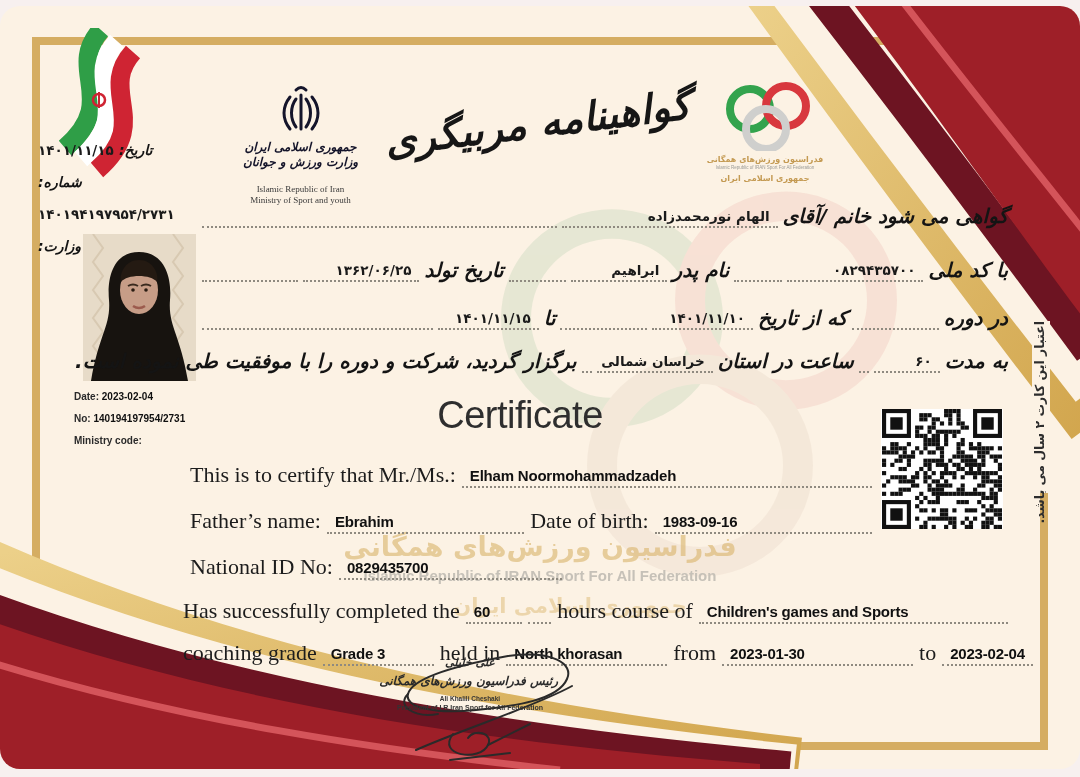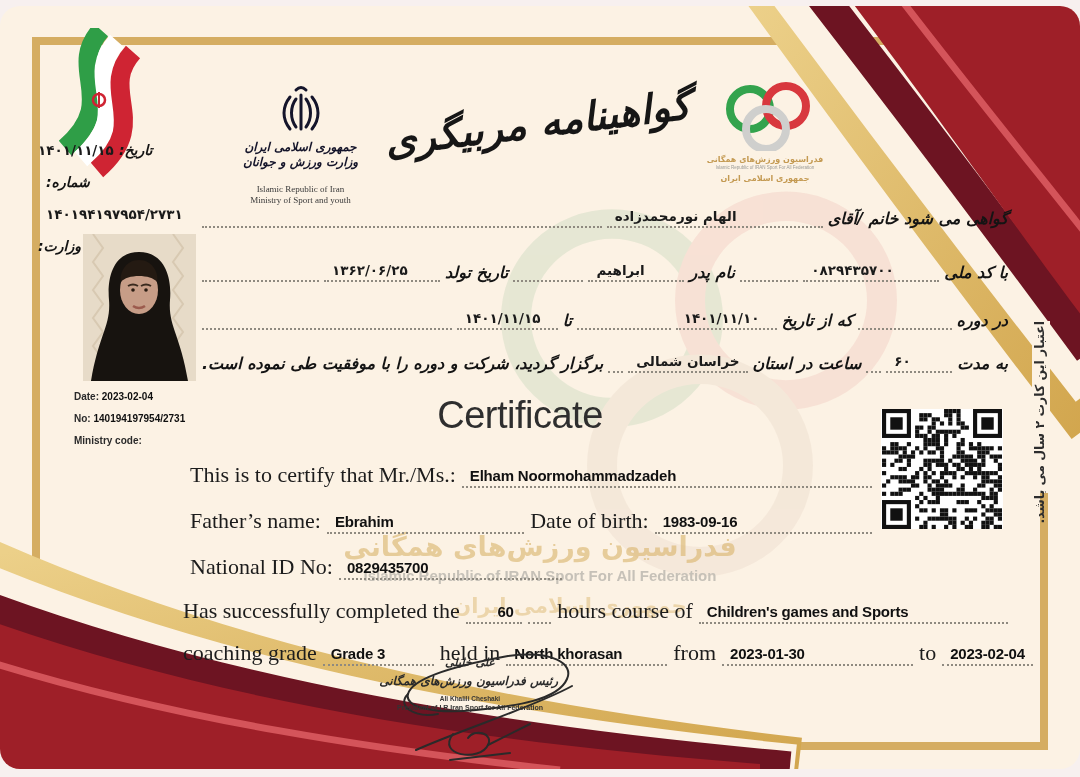--- a/index.html
+++ b/index.html
@@ -6,24 +6,24 @@
   .page{position:relative;width:1080px;height:777px;background:#f7f0ef;overflow:hidden;
         font-family:"DejaVu Sans",sans-serif;}
   .cert{position:absolute;left:0;right:0;top:6px;bottom:8px;background:#fcf2e4;
         border-radius:20px;overflow:hidden;}
   .frame{position:absolute;left:32px;top:31px;width:1016px;height:713px;
          border:8px solid #d5ad62;box-sizing:border-box;}
   .deco{position:absolute;inset:0;width:100%;height:100%;pointer-events:none;}
   .abs{position:absolute;}
   
   .fa{direction:rtl;font-family:"DejaVu Sans",sans-serif;}
-  .fa-label{font-weight:bold;font-style:italic;font-size:16px;color:#141414;white-space:nowrap;}
+  .fa-label{font-weight:bold;font-style:italic;font-size:20px;color:#141414;white-space:nowrap;}
   .fa-val{font-weight:bold;font-style:normal;font-size:13.5px;color:#1a1a1a;white-space:nowrap;}
   .farow{position:absolute;display:flex;direction:rtl;align-items:flex-end;gap:5px;height:30px;}
-  .slot{display:inline-flex;justify-content:flex-end;align-items:flex-end;
+  .slot{display:inline-flex;justify-content:flex-start;align-items:flex-end;
         border-bottom:2px dotted #8f8a80;padding:0 8px 2px;}
   .dots{flex:1 1 auto;border-bottom:2px dotted #8f8a80;height:4px;min-width:10px;}
   .fa-title{font-size:40px;font-weight:bold;font-style:italic;color:#161616;
             transform:rotate(-7deg);text-align:center;line-height:1.1;}
   
   .en-label{font-family:"Liberation Serif",serif;font-size:22px;color:#1c1c1c;white-space:nowrap;}
   .en-val{font-family:"Liberation Sans",sans-serif;font-weight:bold;font-size:15px;
           color:#101010;letter-spacing:-0.2px;white-space:nowrap;}
   .enrow{position:absolute;display:flex;align-items:flex-end;gap:6px;height:34px;}
   .meta-line{font-family:"Liberation Sans",sans-serif;font-size:10px;color:#2a2a2a;
@@ -102,21 +102,21 @@
     <div class="ministry-txt-fa fa">وزارت ورزش و جوانان</div>
     <div class="ministry-txt-en" style="margin-top:14px">Islamic Republic of Iran</div>
     <div class="ministry-txt-en">Ministry of Sport and youth</div>
   </div>
 
   <div class="abs fa" style="left:38px;top:128px;width:180px;text-align:left;">
     <div style="line-height:32px;">
       <span class="fa-label" style="font-size:14px">تاریخ:</span>
       <span class="fa-val">۱۴۰۱/۱۱/۱۵</span>
     </div>
-    <div style="line-height:32px;margin-left:8px;">
+    <div style="line-height:32px;">
       <span class="fa-label" style="font-size:14px">شماره:</span>
       <span class="fa-val">۱۴۰۱۹۴۱۹۷۹۵۴/۲۷۳۱</span>
     </div>
     <div style="line-height:32px;">
       <span class="fa-label" style="font-size:14px">کد وزارت:</span>
     </div>
   </div>
 
   <div class="abs fa fa-title" style="left:365px;top:95px;width:345px;">گواهینامه مربیگری</div>
 

